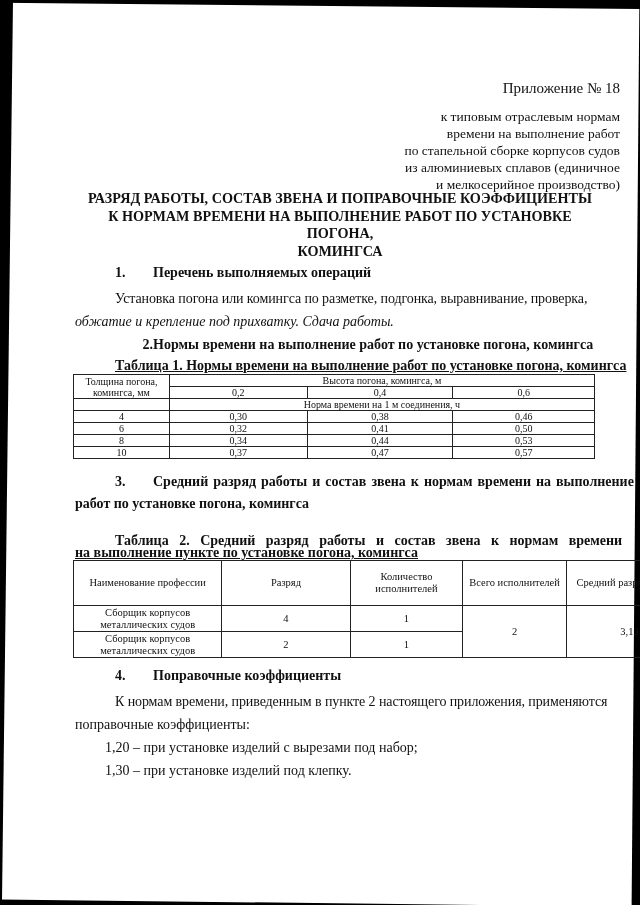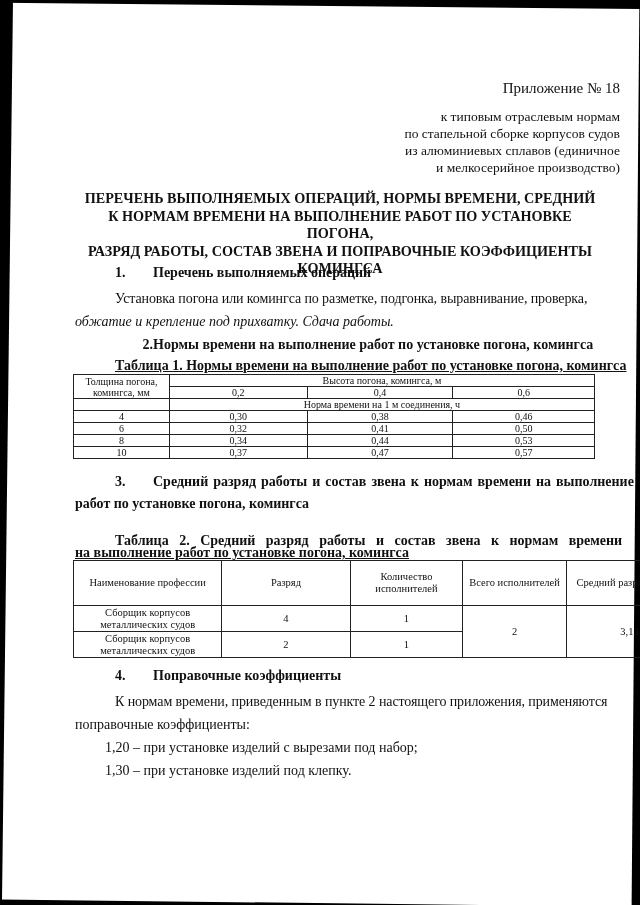--- a/index.html
+++ b/index.html
@@ -43,29 +43,29 @@
 <body>
 
 <div class="scan-edge edge-left"></div>
 <div class="scan-edge edge-top"></div>
 <div class="scan-edge edge-right"></div>
 <div class="scan-edge edge-bottom"></div>
 
 <div class="appendix appendix-title">Приложение № 18</div>
 <div class="appendix appendix-sub">
   <div>к типовым отраслевым нормам</div>
+  <div>времени на выполнение работ</div>
   <div>по стапельной сборке корпусов судов</div>
   <div>из алюминиевых сплавов (единичное</div>
   <div>и мелкосерийное производство)</div>
 </div>
 
 <div class="main-title">
-  <div>ПЕРЕЧЕНЬ ВЫПОЛНЯЕМЫХ ОПЕРАЦИЙ, НОРМЫ ВРЕМЕНИ, СРЕДНИЙ</div>
+  <div>РАЗРЯД РАБОТЫ, СОСТАВ ЗВЕНА И ПОПРАВОЧНЫЕ КОЭФФИЦИЕНТЫ</div>
   <div>К НОРМАМ ВРЕМЕНИ НА ВЫПОЛНЕНИЕ РАБОТ ПО УСТАНОВКЕ ПОГОНА,</div>
-  <div>РАЗРЯД РАБОТЫ, СОСТАВ ЗВЕНА И ПОПРАВОЧНЫЕ КОЭФФИЦИЕНТЫ</div>
   <div>КОМИНГСА</div>
 </div>
 
 <div class="section-head" style="left:115px; top:265px;">
   <span class="num">1.</span><span>Перечень выполняемых операций</span>
 </div>
 <div class="para" style="left:115px; top:291px; width:480px; letter-spacing:-0.1px;">Установка погона или комингса по разметке, подгонка, выравнивание, проверка,</div>
 <div class="para" style="left:75px; top:314px;font-style:italic;">обжатие и крепление под прихватку. Сдача работы.</div>
 
 <div class="section-head" style="left:115px; top:337px;text-align:right;">
@@ -121,21 +121,21 @@
   </tr>
 </tbody>
   </table>
 
 <div class="section-head" style="left:115px; top:474px; word-spacing:1.5px;">
   <span class="num">3.</span><span>Средний разряд работы и состав звена к нормам времени на выполнение</span>
 </div>
 <div class="section-head" style="left:75px; top:496px;text-align:center;">работ по установке погона, комингса</div>
 
 <div class="table-caption" style="left:115px; top:533px; word-spacing:7px;">Таблица 2. Средний разряд работы и состав звена к нормам времени</div>
-<div class="table-caption" style="left:75px; top:545px; text-decoration: underline;">на выполнение работ по установке погона, комингса</div>
+<div class="table-caption" style="left:75px; top:545px; text-decoration: underline;">на выполнение пункте по установке погона, комингса</div>
 
 <table id="t2">
   <colgroup>
       <col style="width:120px">
       <col style="width:104px">
       <col style="width:91px">
       <col style="width:84px">
       <col style="width:102px">
     </colgroup>
   <tbody>

